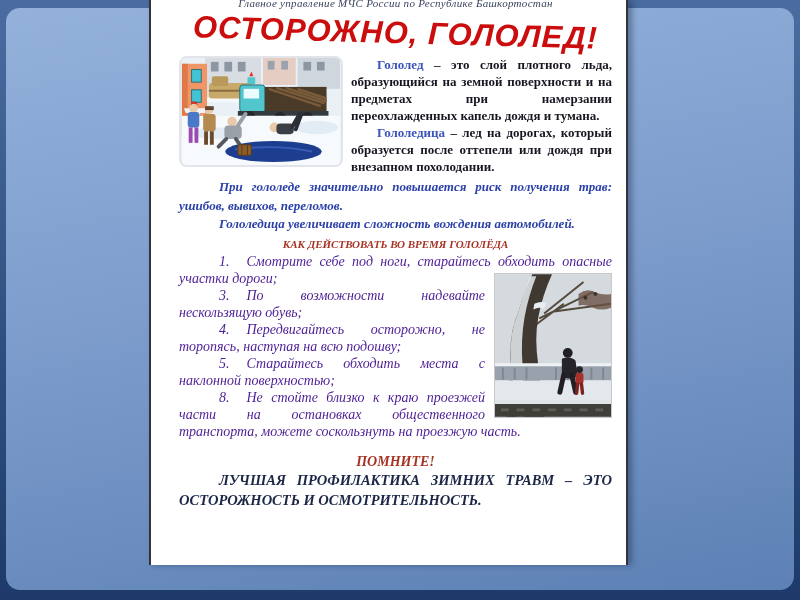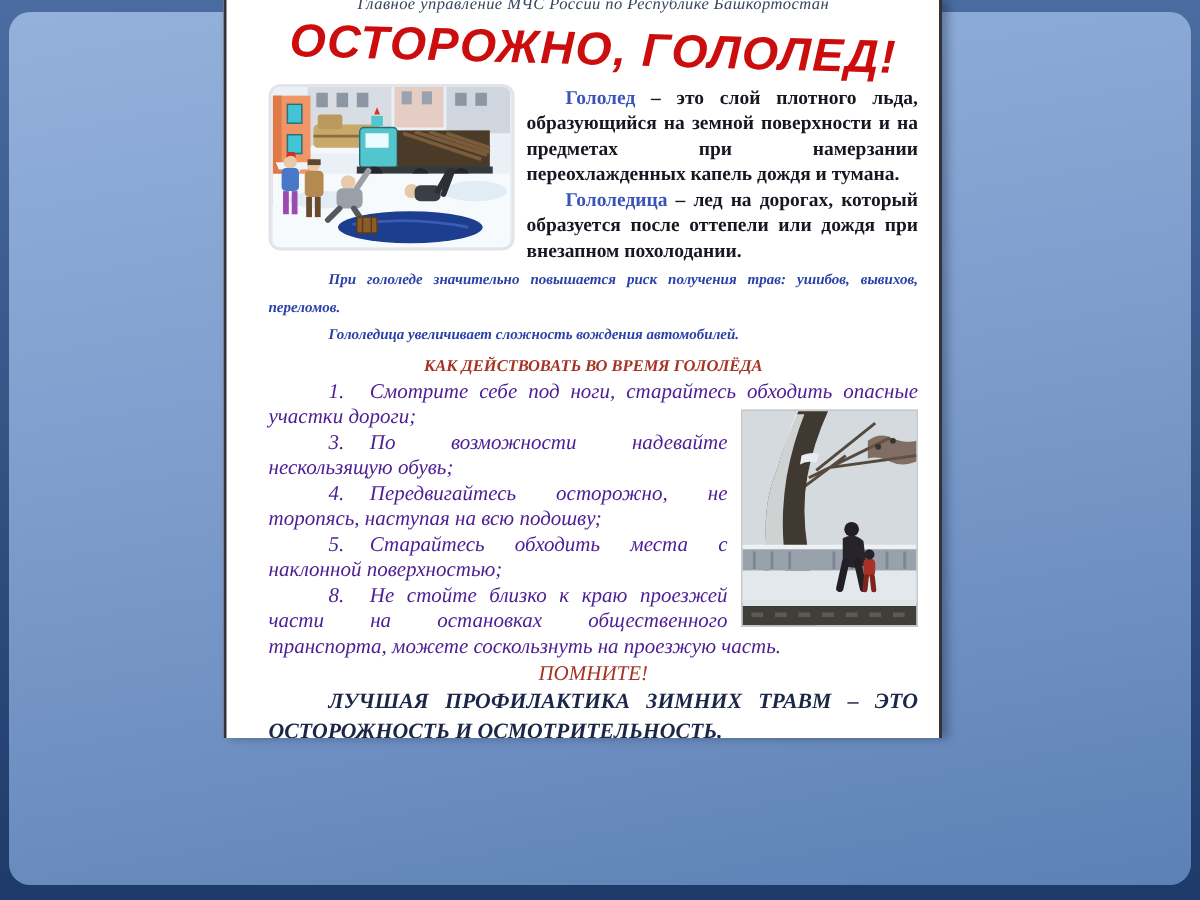--- a/index.html
+++ b/index.html
@@ -8,21 +8,21 @@
     font-family: "Liberation Serif", serif;
     background: linear-gradient(180deg, #4a6ca0 0%, #1d3a6a 100%);
     position: relative;
   }
   .bg-panel {
     position: absolute; left: 6px; top: 8px; right: 6px; bottom: 10px;
     border-radius: 14px;
     background: linear-gradient(170deg, #93b1da 0%, #7e9dcd 45%, #5d81b5 100%);
   }
   .page {
-    position: absolute; left: 149px; top: 0; width: 479px; height: 492px;
+    position: absolute; left: 149px; top: 0; width: 479px; height: 565px;
     background: #ffffff;
     border-left: 2px solid #33333c;
     border-right: 2px solid #33333c;
     box-shadow: 4px 0 6px rgba(10,20,40,.35);
     padding: 0 14px 0 28px;
     overflow: hidden;
   }
   .org-line {
     margin-top: -3px;
     text-align: center;
@@ -54,21 +54,21 @@
   .intro-text {
     flex: 1;
     font-weight: bold; 
     font-size: 13px; line-height: 17px;
     color: #171722; text-align: justify;
   }
   .intro-text p { text-indent: 26px; }
   .kw { color: #3a54bb; }
   .warn-para {
     font-weight: bold; font-style: italic;
-    font-size: 10px; line-height: 18.5px;
+    font-size: 13px; line-height: 18.5px;
     color: #2b40a8; text-align: justify; text-indent: 40px;
   }
   .warn-block { margin-top: 3px; }
   .section-heading {
     margin: 4px 0 3px 0;
     text-align: center;
     font-weight: bold; font-style: italic;
     font-size: 11px;
     color: #a63425;
   }
@@ -79,22 +79,22 @@
     color: #4c1d95; text-align: justify; text-indent: 40px;
   }
   .list-item .num { padding-right: 17px; }
   .photo-figure {
     float: right; width: 118px; height: 145px;
     margin: -14px 0 4px 9px;
     border: 1px solid #c9c9c9;
     background: #d5dade;
   }
   .remember-line {
-    margin-top: 2px; text-align: center;
-    font-weight: normal; font-style: italic;
+    margin-top: 14px; text-align: center;
+    font-weight: bold; font-style: italic;
     font-size: 14px; color: #a63425;
   }
   .footer-para {
     font-weight: bold; font-style: italic;
     font-size: 14.5px; line-height: 20px;
     color: #1c2747; text-align: justify; text-indent: 40px;
   }
 </style>
 </head>
 <body>

